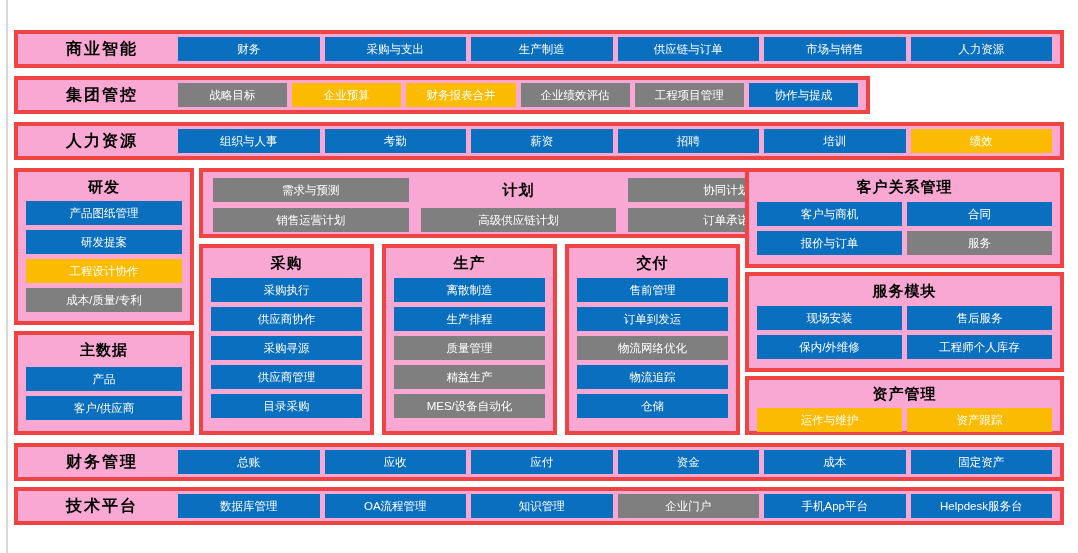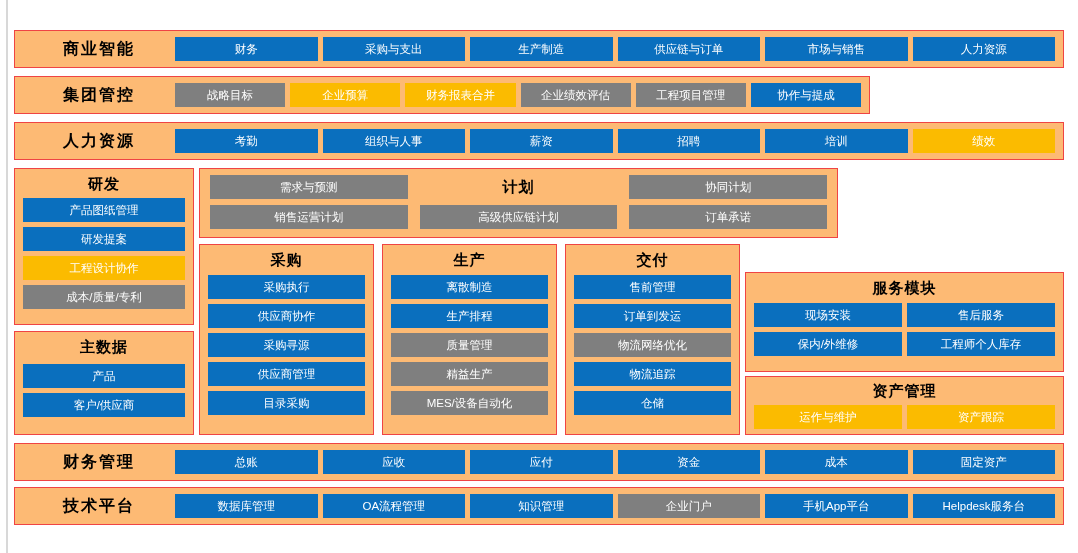--- a/index.html
+++ b/index.html
@@ -24,22 +24,22 @@
     background: #d8d8d8;
   }
   .canvas {
     position: absolute;
     left: 0; top: 0;
     width: 1078px;
     height: 553px;
   }
   .panel {
     position: absolute;
-    background: #fdba74;
-    border: 1px solid #ef4444;
+    background: #f9a8d4;
+    border: 4px solid #ef4444;
     box-sizing: border-box;
   }
   .panel-title {
     text-align: center;
     font-weight: bold;
     color: #000000;
     font-size: 15px;
     line-height: 22px;
     letter-spacing: 1px;
   }
@@ -140,22 +140,22 @@
       <div class="tile yellow">财务报表合并</div>
       <div class="tile gray">企业绩效评估</div>
       <div class="tile gray">工程项目管理</div>
       <div class="tile blue">协作与提成</div>
     </div>
   </div>
 
   <div class="panel band" style="left:14px; top:122px; width:1050px; height:38px;">
     <div class="band-label">人力资源</div>
     <div class="band-tiles">
+      <div class="tile blue">组织与人事</div>
       <div class="tile blue">考勤</div>
-      <div class="tile blue">组织与人事</div>
       <div class="tile blue">薪资</div>
       <div class="tile blue">招聘</div>
       <div class="tile blue">培训</div>
       <div class="tile yellow">绩效</div>
     </div>
   </div>
 
   <div class="panel" style="left:14px; top:168px; width:180px; height:157px;">
     <div class="panel-title" style="margin-top:4px;">研发</div>
     <div class="stack" style="margin-top:3px;">
@@ -211,20 +211,29 @@
     <div class="panel-title" style="margin-top:4px;">交付</div>
     <div class="stack" style="margin-top:4px;">
       <div class="tile blue">售前管理</div>
       <div class="tile blue">订单到发运</div>
       <div class="tile gray">物流网络优化</div>
       <div class="tile blue">物流追踪</div>
       <div class="tile blue">仓储</div>
     </div>
   </div>
 
+  <div class="panel" style="left:745px; top:168px; width:319px; height:100px;">
+    <div class="panel-title" style="margin-top:4px;">客户关系管理</div>
+    <div class="grid2" style="margin-top:4px;">
+      <div class="tile blue">客户与商机</div>
+      <div class="tile blue">合同</div>
+      <div class="tile blue">报价与订单</div>
+      <div class="tile gray">服务</div>
+    </div>
+  </div>
 
   <div class="panel" style="left:745px; top:272px; width:319px; height:100px;">
     <div class="panel-title" style="margin-top:4px;">服务模块</div>
     <div class="grid2" style="margin-top:4px;">
       <div class="tile blue">现场安装</div>
       <div class="tile blue">售后服务</div>
       <div class="tile blue">保内/外维修</div>
       <div class="tile blue">工程师个人库存</div>
     </div>
   </div>

